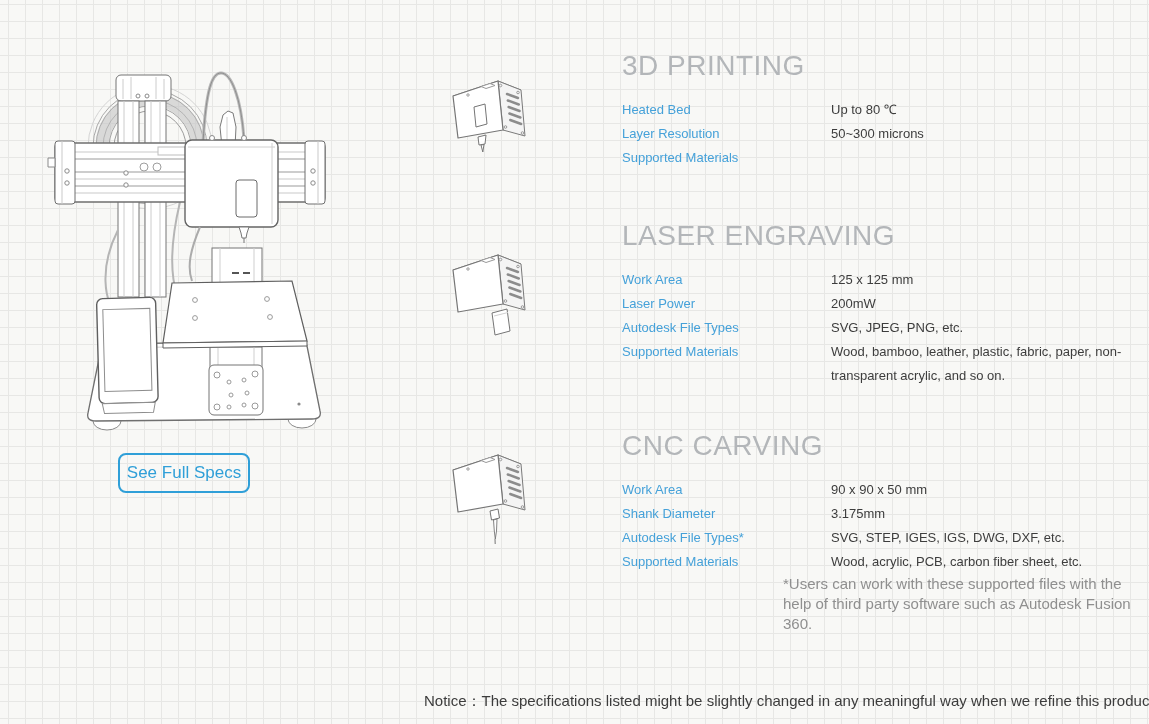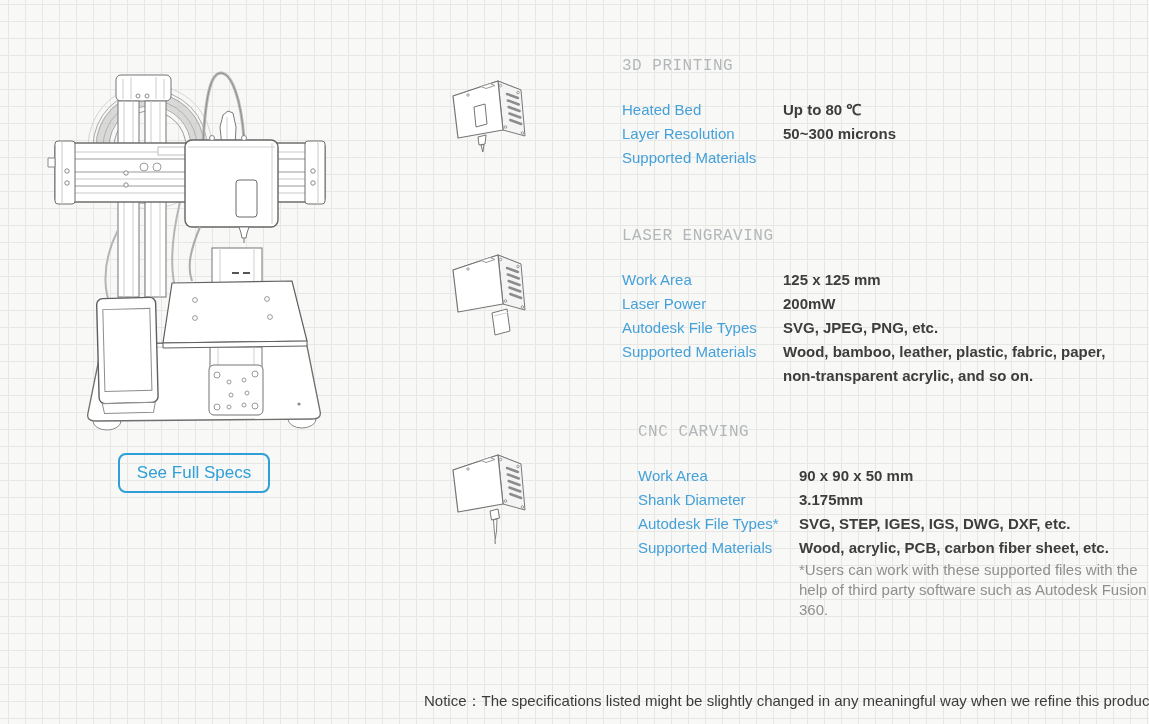--- a/index.html
+++ b/index.html
@@ -15,38 +15,38 @@
       linear-gradient(to bottom,#e7e7e5 1px,transparent 1px);
     background-size:17px 17px;
     background-position:8px 4px;
   }
   .printer-svg{position:absolute;left:40px;top:55px;}
   .module-icon{position:absolute;left:448px;}
   #module-0{top:73px;}
   #module-1{top:247px;}
   #module-2{top:447px;}
   .specs-btn{
-    position:absolute;left:118px;top:453px;width:152px;height:40px;
+    position:absolute;left:118px;top:453px;width:132px;height:40px;
     box-sizing:border-box;border:2px solid #2f9fd8;border-radius:8px;
     background:transparent;color:#2f9fd8;font-size:17px;
     font-family:"Liberation Sans",sans-serif;
     display:flex;align-items:center;justify-content:center;cursor:pointer;
   }
   .section{position:absolute;left:622px;width:510px;}
   #section-0{top:52px;}
   #section-1{top:222px;}
-  #section-2{top:418px;padding-left:16px;}
+  #section-2{top:432px;}
   .section-title{
-    font-size:16px;line-height:28px;font-weight:400;
-    color:#b3b6b9;letter-spacing:0.5px;margin:0;font-family:Liberation Mono, monospace;
+    font-size:28px;line-height:28px;font-weight:400;
+    color:#b3b6b9;letter-spacing:0.5px;margin:0;
   }
   .spec-table{margin-top:18px;}
-  .spec-row{display:flex;font-size:15px;line-height:24px;}
+  .spec-row{display:flex;font-size:13px;line-height:24px;gap:48px;}
   .spec-label{flex:0 0 161px;width:161px;color:#45a1d9;}
-  .spec-value{width:352px;color:#3d3d3d;font-weight:bold;}
+  .spec-value{width:352px;color:#3d3d3d;}
   .spec-note{margin-left:161px;width:352px;font-size:15px;line-height:20px;color:#8f8f8f;}
   .notice{
     position:absolute;left:424px;top:692px;
     font-size:15px;color:#3c3c3c;white-space:nowrap;
   }
   svg{display:block;}
 </style>
 </head>
 <body>
 

